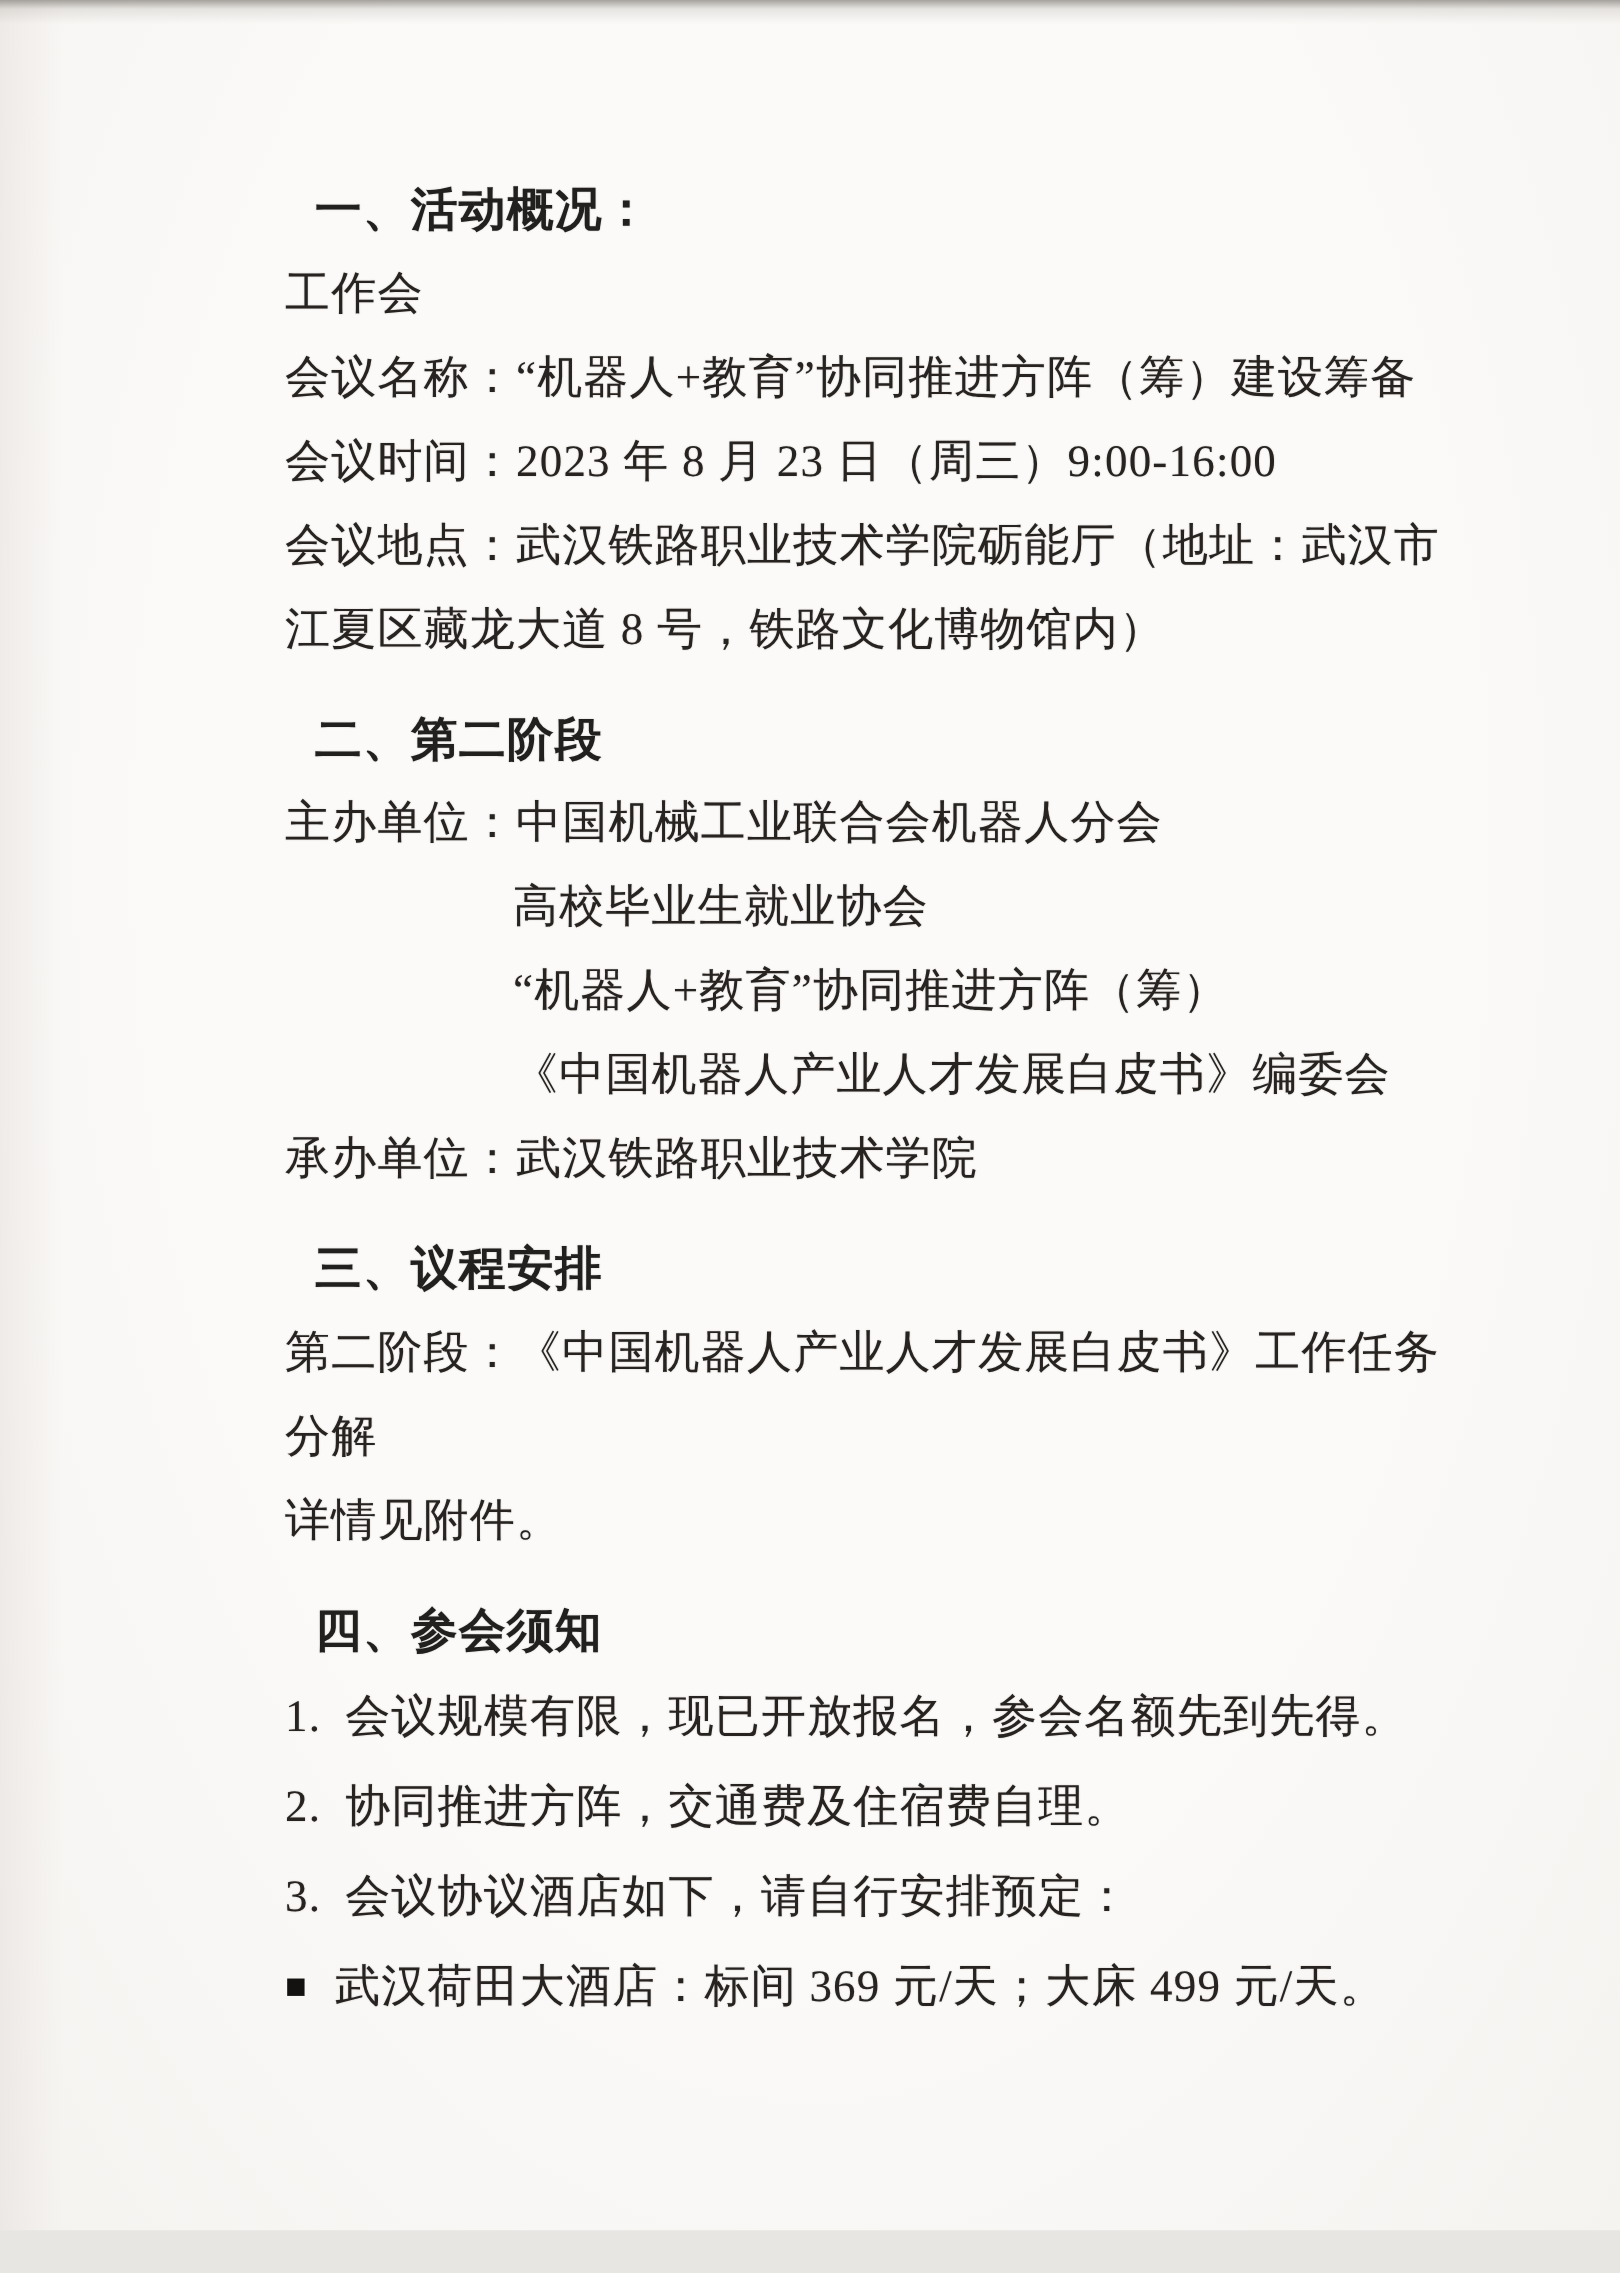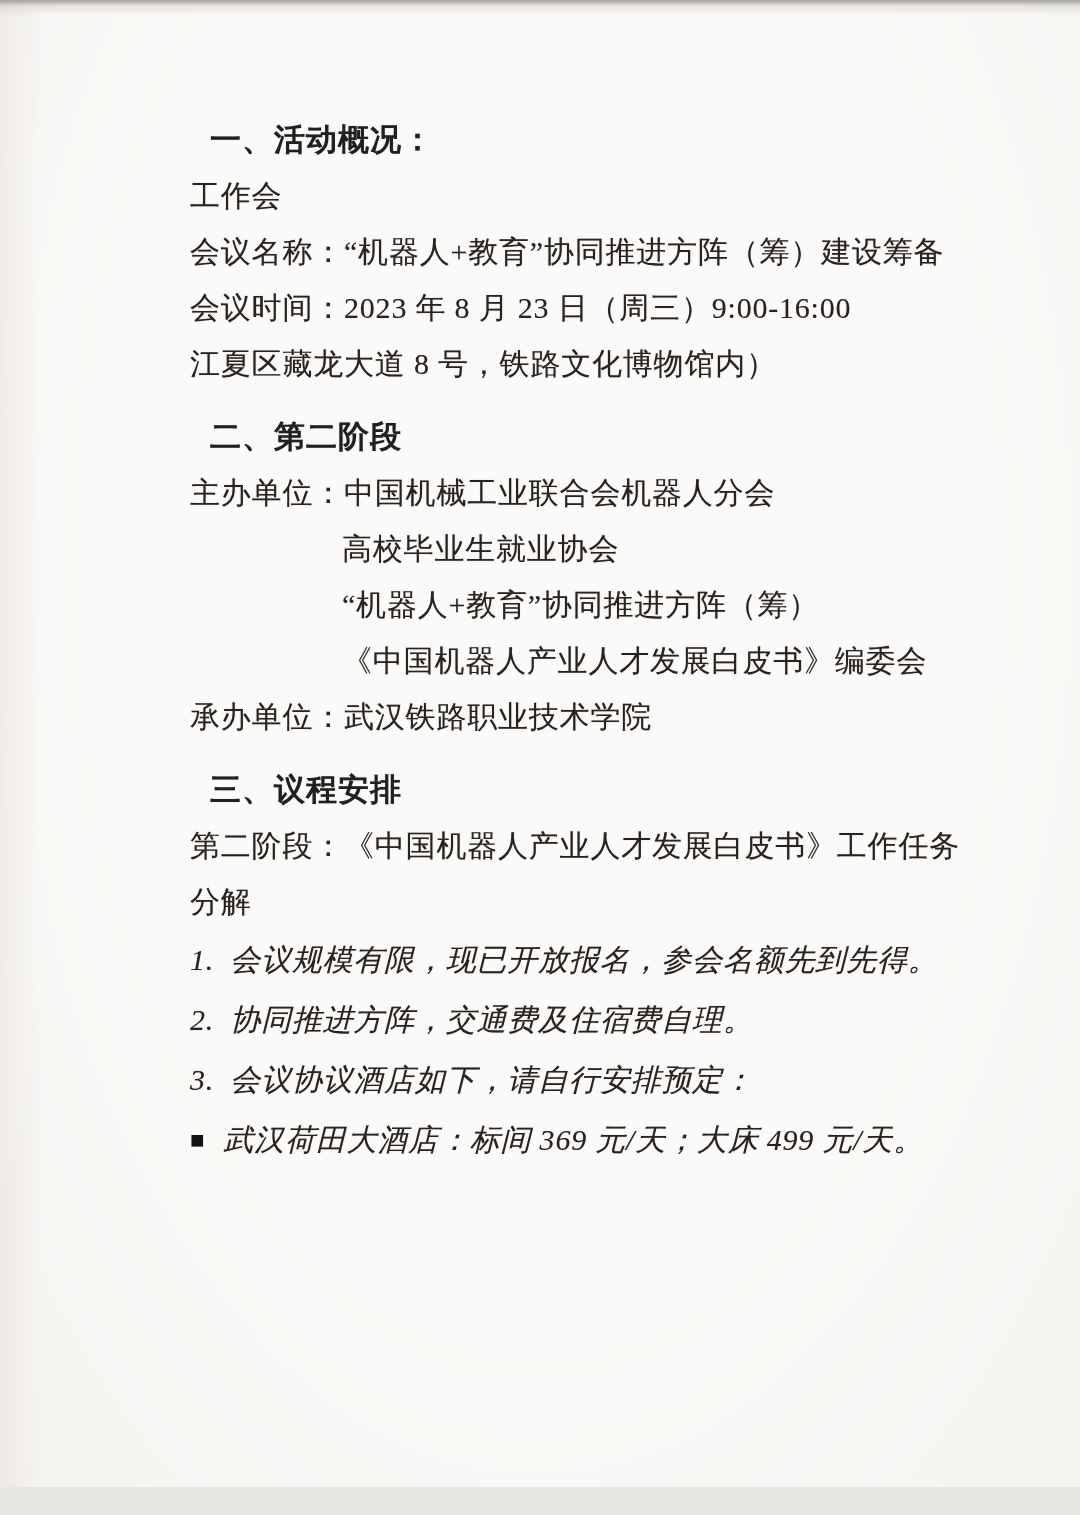--- a/index.html
+++ b/index.html
@@ -42,21 +42,20 @@
     font-size: 31px;
     letter-spacing: 1px;
     color: #21201e;
   }
   .indent {
     padding-left: 152px;
   }
   .tall {
     height: 60px;
     line-height: 60px;
-    font-style: italic;
   }
   .item-num {
     display: inline-block;
     margin-right: 16px;
   }
   .bullet {
     display: inline-block;
     margin-right: 18px;
     font-size: 24px;
     color: #141210;
@@ -68,35 +67,38 @@
 <body>
 
 <div class="page">
   <div class="content">
 
     <div class="line heading">一、活动概况：</div>
 
     <div class="line">工作会</div>
     <div class="line">会议名称：“机器人+教育”协同推进方阵（筹）建设筹备</div>
     <div class="line">会议时间：2023 年 8 月 23 日（周三）9:00-16:00</div>
+    <div class="line">会议地点：武汉铁路职业技术学院砺能厅（地址：武汉市</div>
     <div class="line">江夏区藏龙大道 8 号，铁路文化博物馆内）</div>
 
     <div class="line heading">二、第二阶段</div>
 
     <div class="line">主办单位：中国机械工业联合会机器人分会</div>
     <div class="line indent">高校毕业生就业协会</div>
     <div class="line indent">“机器人+教育”协同推进方阵（筹）</div>
     <div class="line indent">《中国机器人产业人才发展白皮书》编委会</div>
     <div class="line">承办单位：武汉铁路职业技术学院</div>
 
     <div class="line heading">三、议程安排</div>
 
     <div class="line">第二阶段：《中国机器人产业人才发展白皮书》工作任务</div>
     <div class="line">分解</div>
+    <div class="line">详情见附件。</div>
 
+    <div class="line heading">四、参会须知</div>
 
     <div class="line tall">
       <span class="item-num">1.</span><span>会议规模有限，现已开放报名，参会名额先到先得。</span>
     </div>
     <div class="line tall">
       <span class="item-num">2.</span><span>协同推进方阵，交通费及住宿费自理。</span>
     </div>
     <div class="line tall">
       <span class="item-num">3.</span><span>会议协议酒店如下，请自行安排预定：</span>
     </div>

